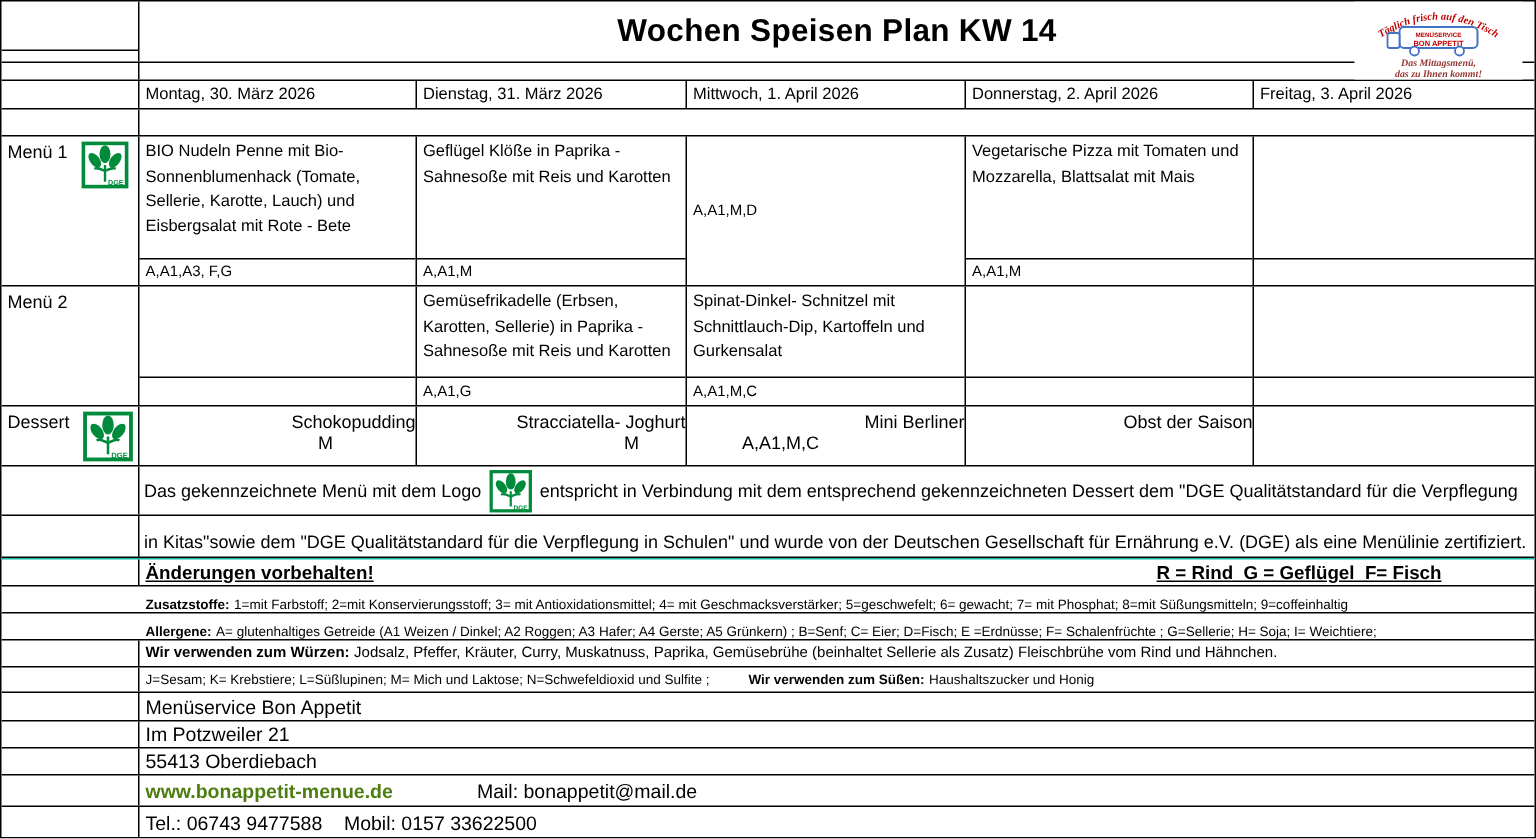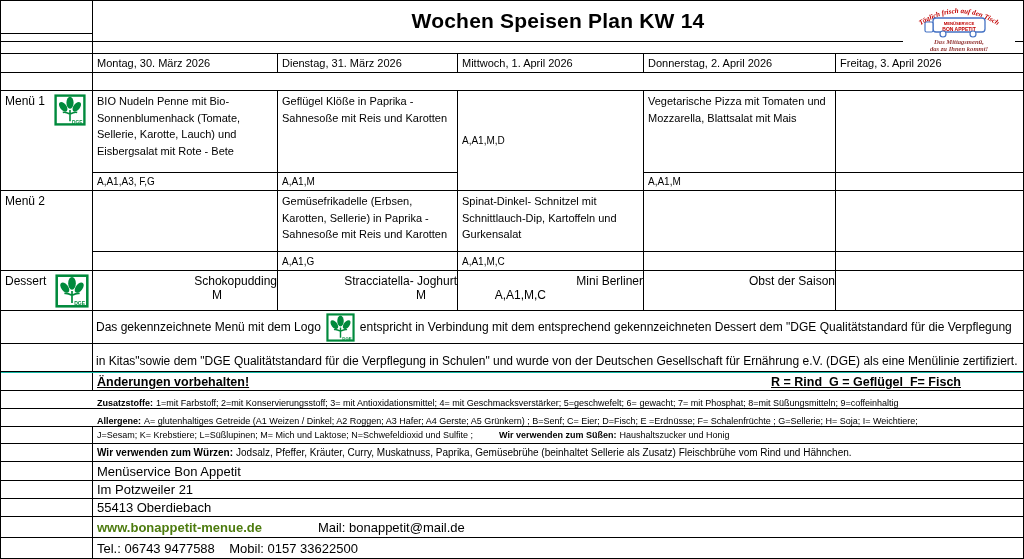--- a/index.html
+++ b/index.html
@@ -259,37 +259,37 @@
   </div>
 
   <div class="row r-small">
     <div class="lab"></div>
     <div class="rest">
       <span class="bld">Allergene:</span>
       <span>A= glutenhaltiges Getreide (A1 Weizen / Dinkel; A2 Roggen; A3 Hafer; A4 Gerste; A5 Grünkern) ; B=Senf; C= Eier; D=Fisch; E =Erdnüsse; F= Schalenfrüchte ; G=Sellerie; H= Soja; I= Weichtiere;</span>
     </div>
   </div>
 
+  <div class="row r-wuerz">
+    <div class="lab"></div>
+    <div class="rest">
+      <span class="bld">Wir verwenden zum Würzen:</span>
+      <span>Jodsalz, Pfeffer, Kräuter, Curry, Muskatnuss, Paprika, Gemüsebrühe (beinhaltet Sellerie als Zusatz) Fleischbrühe vom Rind und Hähnchen.</span>
+    </div>
+  </div>
+
   <div class="row r-sesam">
     <div class="lab"></div>
     <div class="rest">
       <span>J=Sesam; K= Krebstiere; L=Süßlupinen; M= Mich und Laktose; N=Schwefeldioxid und Sulfite ;</span>
       <span class="bld ml26">Wir verwenden zum Süßen:</span>
       <span>Haushaltszucker und Honig</span>
     </div>
   </div>
 
-  <div class="row r-wuerz">
-    <div class="lab"></div>
-    <div class="rest">
-      <span class="bld">Wir verwenden zum Würzen:</span>
-      <span>Jodsalz, Pfeffer, Kräuter, Curry, Muskatnuss, Paprika, Gemüsebrühe (beinhaltet Sellerie als Zusatz) Fleischbrühe vom Rind und Hähnchen.</span>
-    </div>
-  </div>
-
   <div class="row r-addr1">
     <div class="lab"></div>
     <div class="rest">
         <span>Menüservice Bon Appetit</span>
       </div>
   </div>
   <div class="row r-addr">
     <div class="lab"></div>
     <div class="rest">
         <span>Im Potzweiler 21</span>

